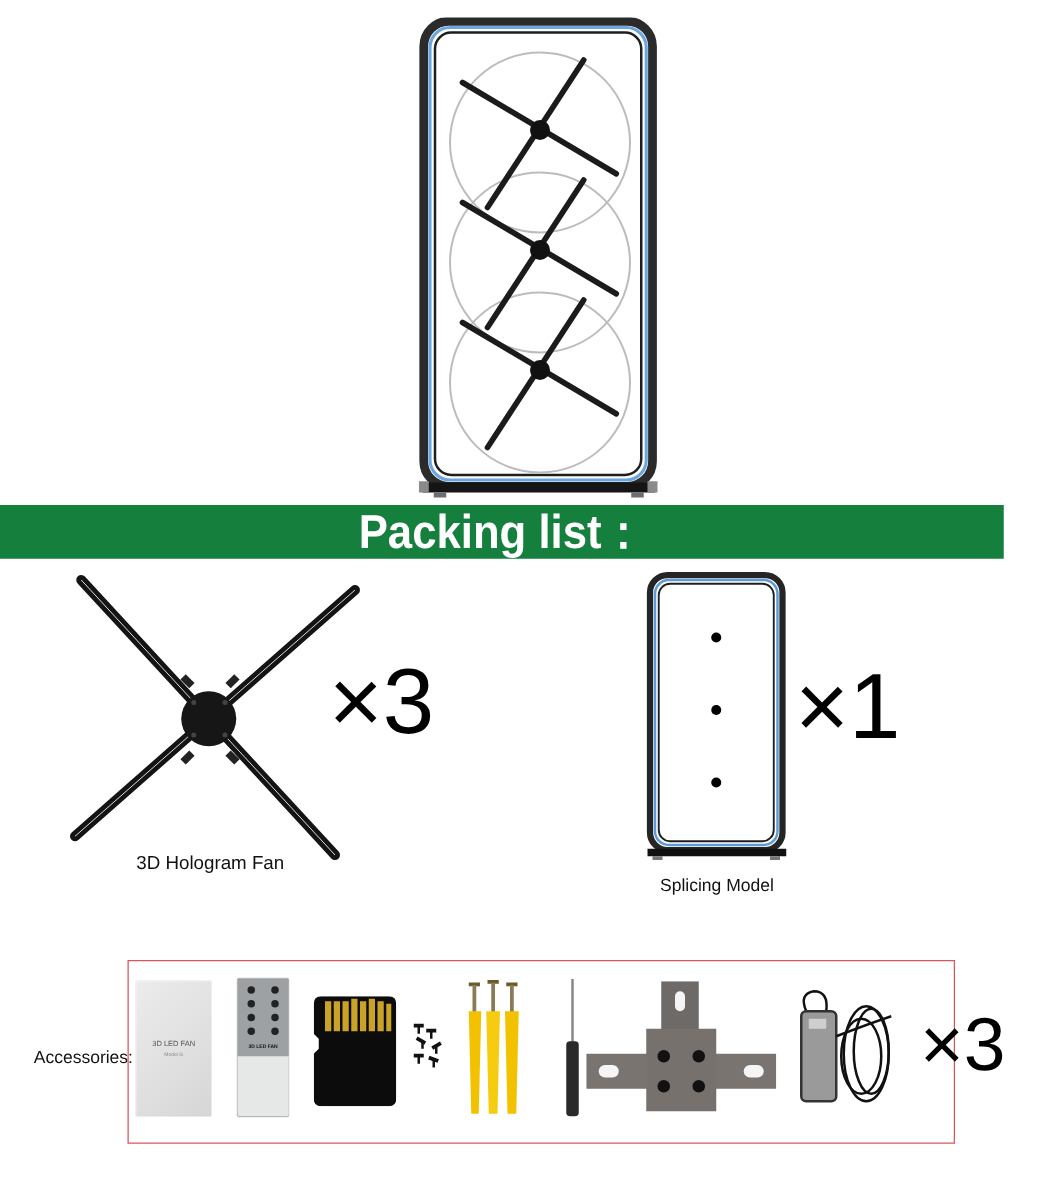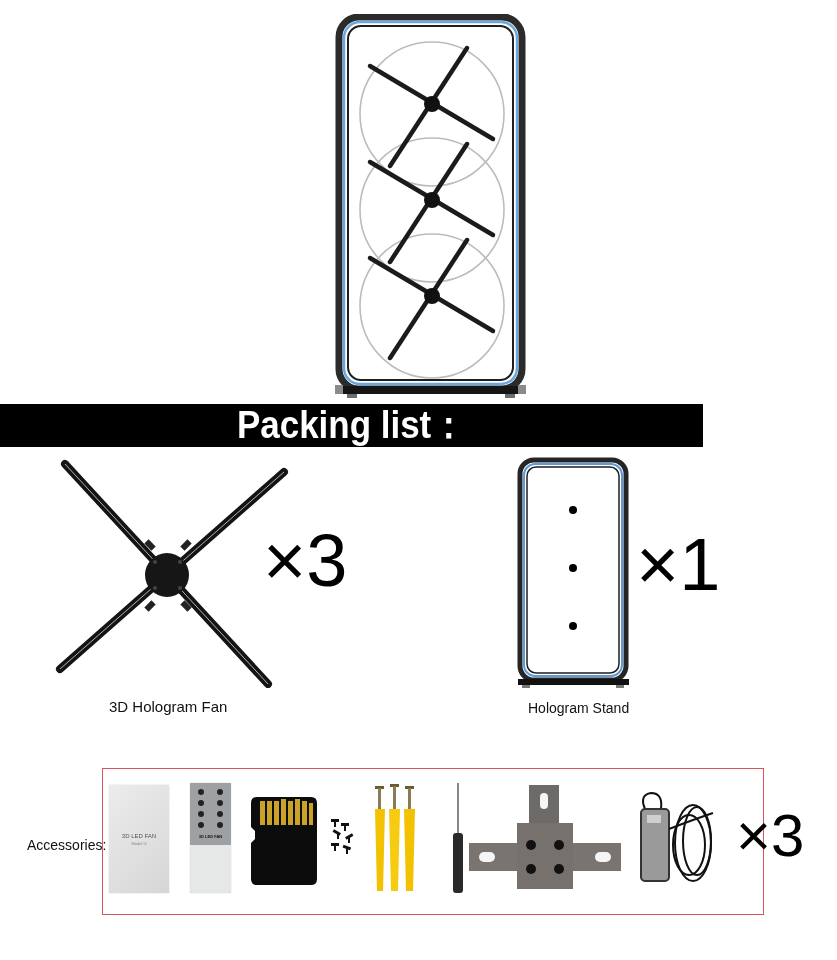--- a/index.html
+++ b/index.html
@@ -1,18 +1,18 @@
 <!DOCTYPE html>
 <html><head>
 <meta charset="utf-8">
 <style>
   html, body { margin: 0; padding: 0; background: #ffffff; }
   body { width: 837px; height: 960px; position: relative; overflow: hidden; font-family: "Liberation Sans", sans-serif; }
   .abs { position: absolute; }
-  .banner { left: 0; top: 404px; width: 703px; height: 43px; background: #000000; display: flex; align-items: center; justify-content: center; }
+  .banner { left: 0; top: 404px; width: 803px; height: 43px; background: #15803d; display: flex; align-items: center; justify-content: center; }
   .banner-title { color: #ffffff; font-weight: bold; font-size: 38px; letter-spacing: 0px; font-family: "Liberation Sans", sans-serif; transform: scaleX(0.92); }
   .qty { color: #000; font-size: 74px; line-height: 1; font-family: "Liberation Sans", sans-serif; }
   .caption { color: #111; font-size: 15px; font-family: "Liberation Sans", sans-serif; }
   .acc-label { color: #111; font-size: 14px; font-family: "Liberation Sans", sans-serif; }
   .acc-box { left: 102px; top: 768px; width: 662px; height: 147px; border: 1.5px solid #d9545c; box-sizing: border-box; }
   .small-text { font-family: "Liberation Sans", sans-serif; }
 </style>
 </head>
 <body>
 
@@ -68,37 +68,37 @@
     <circle cx="125" cy="104" r="2" fill="#444"></circle>
     <circle cx="100" cy="130" r="2" fill="#444"></circle>
     <circle cx="125" cy="130" r="2" fill="#444"></circle>
     <rect x="90" y="84" width="10" height="6" fill="#222" transform="rotate(45 95 87)"></rect>
     <rect x="126" y="84" width="10" height="6" fill="#222" transform="rotate(-45 131 87)"></rect>
     <rect x="90" y="145" width="10" height="6" fill="#222" transform="rotate(-45 95 148)"></rect>
     <rect x="126" y="145" width="10" height="6" fill="#222" transform="rotate(45 131 148)"></rect>
   </svg>
 </div>
 <div class="abs qty" style="left:263px; top:524px;">×3</div>
-<div class="abs caption" style="left:109px; top:698px;">3D Hologram Fan</div>
+<div class="abs caption" style="left:109px; top:682px;">3D Hologram Fan</div>
 
 <div class="abs" style="left:516px; top:457px; width:118px; height:232px;">
   <svg width="118" height="232" viewBox="0 0 118 232">
     <rect x="4" y="3" width="106" height="220" rx="14" ry="14" fill="none" stroke="#252525" stroke-width="5"></rect>
     <rect x="8" y="7" width="98" height="212" rx="11" ry="11" fill="none" stroke="#5e9bd6" stroke-width="2"></rect>
     <rect x="11" y="10" width="92" height="206" rx="9" ry="9" fill="none" stroke="#1e1e1e" stroke-width="1.5"></rect>
     <circle cx="57" cy="53" r="4" fill="#000"></circle>
     <circle cx="57" cy="111" r="4" fill="#000"></circle>
     <circle cx="57" cy="169" r="4" fill="#000"></circle>
     <rect x="2" y="222" width="111" height="6" fill="#111"></rect>
     <rect x="6" y="228" width="8" height="3" fill="#777"></rect>
     <rect x="100" y="228" width="8" height="3" fill="#777"></rect>
   </svg>
 </div>
 <div class="abs qty" style="left:636px; top:528px;">×1</div>
-<div class="abs caption" style="left:528px; top:700px; font-size:14px;">Hologram Stand</div>
+<div class="abs caption" style="left:528px; top:700px; font-size:14px;">Splicing Model</div>
 
 <div class="abs acc-label" style="left:27px; top:837px;">Accessories:</div>
 
 <div class="abs acc-box">
 
   <div class="abs" style="left:6px; top:16px; width:60px; height:108px; background:linear-gradient(135deg,#ececec,#d6d6d6); box-shadow:0 0 1px #bbb;">
     <div class="abs small-text" style="left:0; top:48px; width:60px; text-align:center; font-size:6px; color:#555;">3D LED FAN</div>
     <div class="abs small-text" style="left:0; top:56px; width:60px; text-align:center; font-size:4px; color:#888;">Model G</div>
   </div>
 

